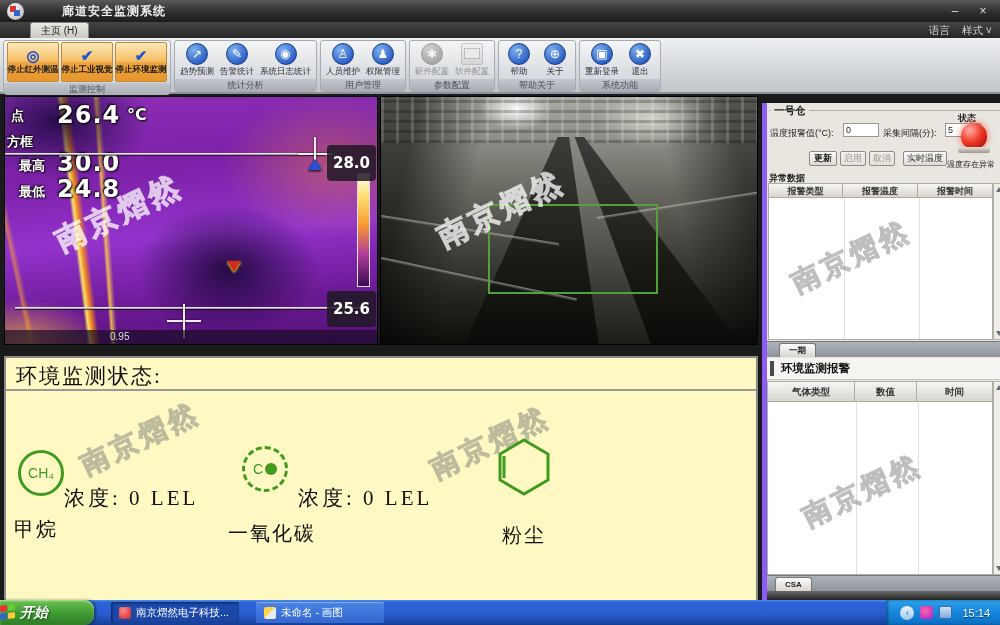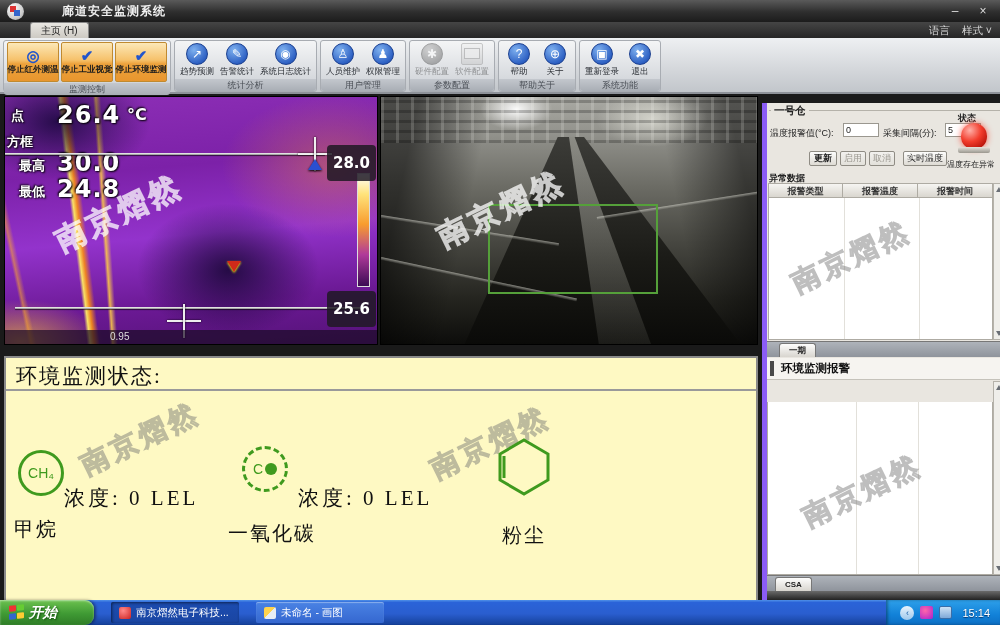--- a/index.html
+++ b/index.html
@@ -144,21 +144,21 @@
     color:#3f9a1e; font-weight:normal; font-size:14px; display:flex; align-items:center; justify-content:center; }
   .gas-dot { width:12px; height:12px; border-radius:50%; background:#3f9a1e; margin-left:2px; }
   .gas-name { position:absolute; font-size:20px; color:#111; font-family:"Liberation Serif",serif; letter-spacing:2px; }
   .gas-reading { position:absolute; font-size:21px; color:#111; font-family:"Liberation Serif",serif; letter-spacing:3px; }
 
   
   .taskbar { left:0; top:600px; width:1000px; height:25px;
     background:linear-gradient(#4f91e8,#2a63d8 10%,#2a5ecf 55%,#17439f 95%,#123a8d); display:flex; align-items:center; }
   .startbtn { width:94px; height:25px; border-radius:0 9px 9px 0;
     background:linear-gradient(#6cc24f,#3f9a34 55%,#2f7d27); box-shadow:inset 0 1px 2px rgba(255,255,255,.5), 2px 0 3px rgba(0,0,0,.4);
-    display:flex; align-items:center; padding-left:9px; cursor:pointer; }
+    display:flex; align-items:center; padding-left:0; cursor:pointer; }
   .flag { width:15px; height:15px; display:grid; grid-template-columns:7px 7px; grid-gap:1px; transform:skewY(-6deg); }
   .flag span { width:7px; height:6px; border-radius:1px; }
   .start-text { color:#fff; font-size:14px; font-weight:bold; font-style:italic; margin-left:5px; text-shadow:1px 1px 2px #14500f; }
   .taskbtn { height:21px; margin-left:17px; padding:0 8px; border-radius:2px; display:flex; align-items:center; gap:5px;
     font-size:10.5px; color:#fff; cursor:pointer; width:128px; white-space:nowrap; overflow:hidden; }
   .taskbtn.active { background:linear-gradient(#1c4cb0,#1a45a2); box-shadow:inset 1px 1px 3px rgba(0,0,0,.55); }
   .taskbtn.idle { background:linear-gradient(#4a83e4,#3567d0); box-shadow:inset 0 1px 1px rgba(255,255,255,.35); }
   .task-ico { width:12px; height:12px; border-radius:2px; flex:0 0 auto; }
   .tray { margin-left:auto; height:25px; display:flex; align-items:center; gap:6px; padding:0 10px 0 14px;
     background:linear-gradient(#2ea0ea,#1181d8 60%,#0d6fc4); box-shadow:inset 2px 0 3px rgba(0,0,0,.35); }
@@ -354,20 +354,25 @@
   </div>
 
   <div class="tabstrip" style="top:238px;">
     <div class="littletab" style="left:12px;">一期</div>
   </div>
 
   <div class="sectionbar" style="top:255px;">
     <div class="section-accent"></div>
     <span class="section-title">环境监测报警</span>
   </div>
+  <div class="grid-header" style="left:0; top:278px;">
+    <div class="gh-cell" style="width:88px; height:21px; line-height:20px; font-size:9.5px;">气体类型</div>
+    <div class="gh-cell" style="width:62px; height:21px; line-height:20px; font-size:9.5px;">数值</div>
+    <div class="gh-cell" style="width:76px; height:21px; line-height:20px; font-size:9.5px;">时间</div>
+  </div>
   <div class="grid-body" style="left:0; top:299px; width:226px; height:173px;">
     <div class="col-sep" style="left:88px;"></div>
     <div class="col-sep" style="left:150px;"></div>
     <span class="wm wm-dark" style="left:30px; top:70px;">南京熠然</span>
   </div>
   <div class="vscroll" style="left:226px; top:278px; height:194px;">
     <div class="varrow up"></div>
     <div class="varrow down"></div>
   </div>
 

